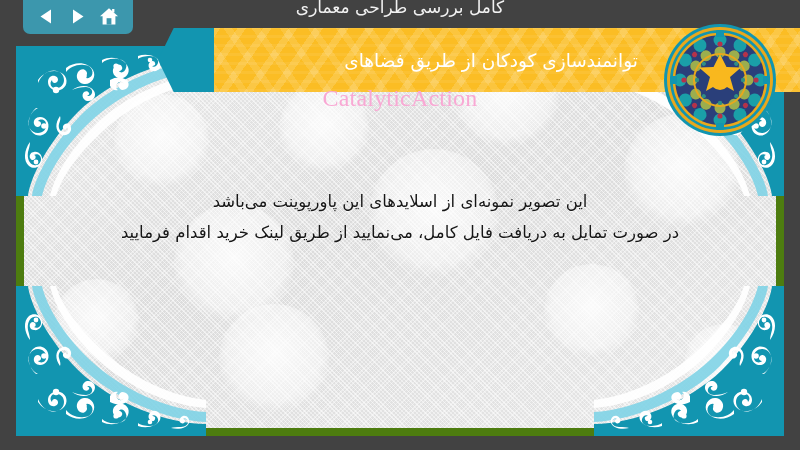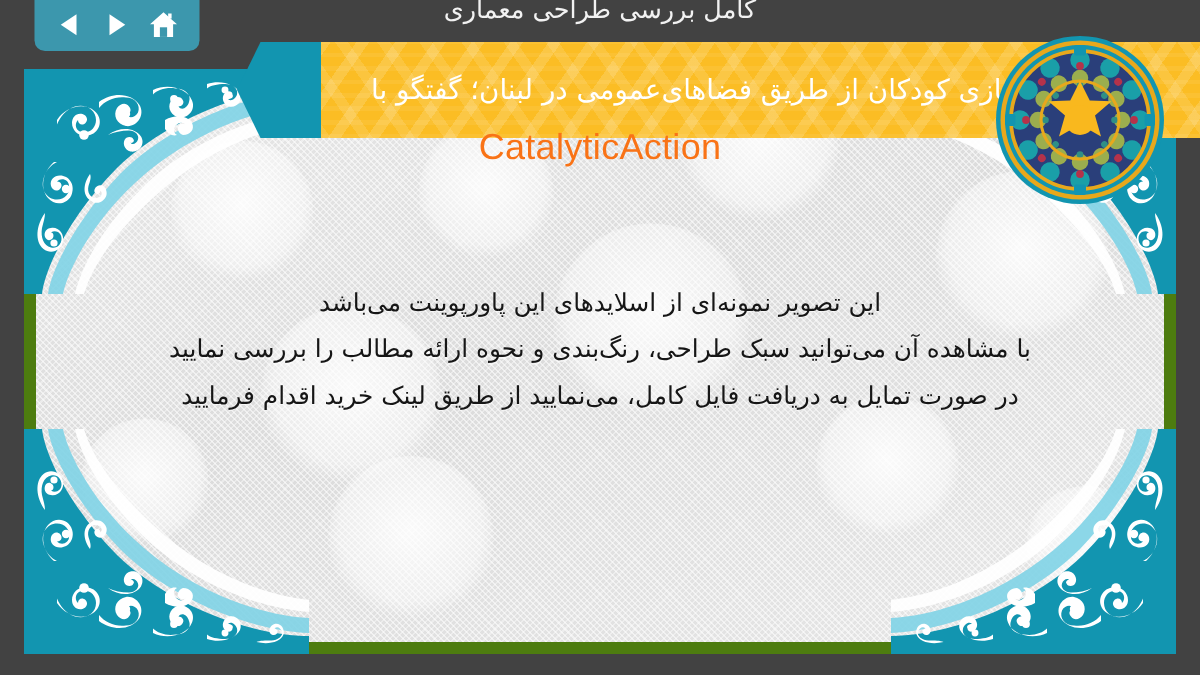--- a/index.html
+++ b/index.html
@@ -82,22 +82,22 @@
     width:56px; height:64px;
     background:#1295b0;
     z-index:5;
     clip-path:polygon(100% 0, 100% 100%, 28% 100%, 0 50%, 28% 0);
   }
 
   
   .brand {
     position:absolute; top:85px; left:0; right:0;
     text-align:center;
-    font-size:24px; color:#f97316;
-    font-family:Liberation Sans, sans-serif;
+    font-size:24px; color:#f9a8d4;
+    font-family:Liberation Serif, serif;
     letter-spacing:.2px;
     z-index:7;
     direction:ltr;
   }
 
   
   .slide {
     position:absolute; left:16px; top:46px;
     width:768px; height:390px;
     background:#4d7c0f;
@@ -301,30 +301,28 @@
             <circle cx="20" cy="116" r="2.4"></circle>
           <path d="M56,44 c8,-6 18,-5 22,1 c3,5 -1,11 -7,10 c-4,-1 -6,-6 -3,-9 c2,-1 4,-1 5,1 c1,1 -1,3 -2,2 c1,2 4,1 5,-2 c1,-3 -2,-6 -6,-6 c-5,0 -10,1 -14,3 z"></path>
           <path d="M94,34 c7,-4 15,-3 18,2 c2,4 -1,8 -6,8 c-3,-1 -5,-5 -2,-7 c1,-1 3,-1 4,1 c-1,-3 -5,-3 -7,0 c-2,2 -1,5 1,6 c-3,1 -6,-1 -8,-4 z"></path>
           <path d="M44,70 c-5,7 -5,15 1,18 c4,3 9,0 10,-4 c1,-4 -3,-8 -6,-6 c-2,1 -3,4 -1,5 c2,1 3,-1 3,-2 c2,2 0,5 -3,5 c-4,0 -6,-4 -5,-8 c1,-3 2,-6 1,-8 z"></path>
         </g>
       </svg>
     </div>
 
     <div class="body-copy">
       <p>این تصویر نمونه‌ای از اسلایدهای این پاورپوینت می‌باشد</p>
-      <p>با مشاهده آن می‌توانید سبک طراحی، رنگ‌بندی و نحوه ارائه مطالب را بررسی نمایید</p>
       <p>در صورت تمایل به دریافت فایل کامل، می‌نمایید از طریق لینک خرید اقدام فرمایید</p>
     </div>
   </div>
 
   <div class="banner">
     <div class="banner-weave"></div>
     <div class="banner-text">
       <span>توانمندسازی کودکان از طریق فضاهای</span>
-      <span>عمومی در لبنان؛ گفتگو با</span>
     </div>
   </div>
   <div class="banner-arrow"></div>
   <div class="brand">CatalyticAction</div>
 
   <div class="medallion">
     <svg width="116" height="116" viewBox="0 0 116 116">
       <circle cx="58" cy="58" r="56" fill="#1295b0"></circle>
       <circle cx="58" cy="58" r="53" fill="#e8a81c"></circle>
       <circle cx="58" cy="58" r="50" fill="#1295b0"></circle>

